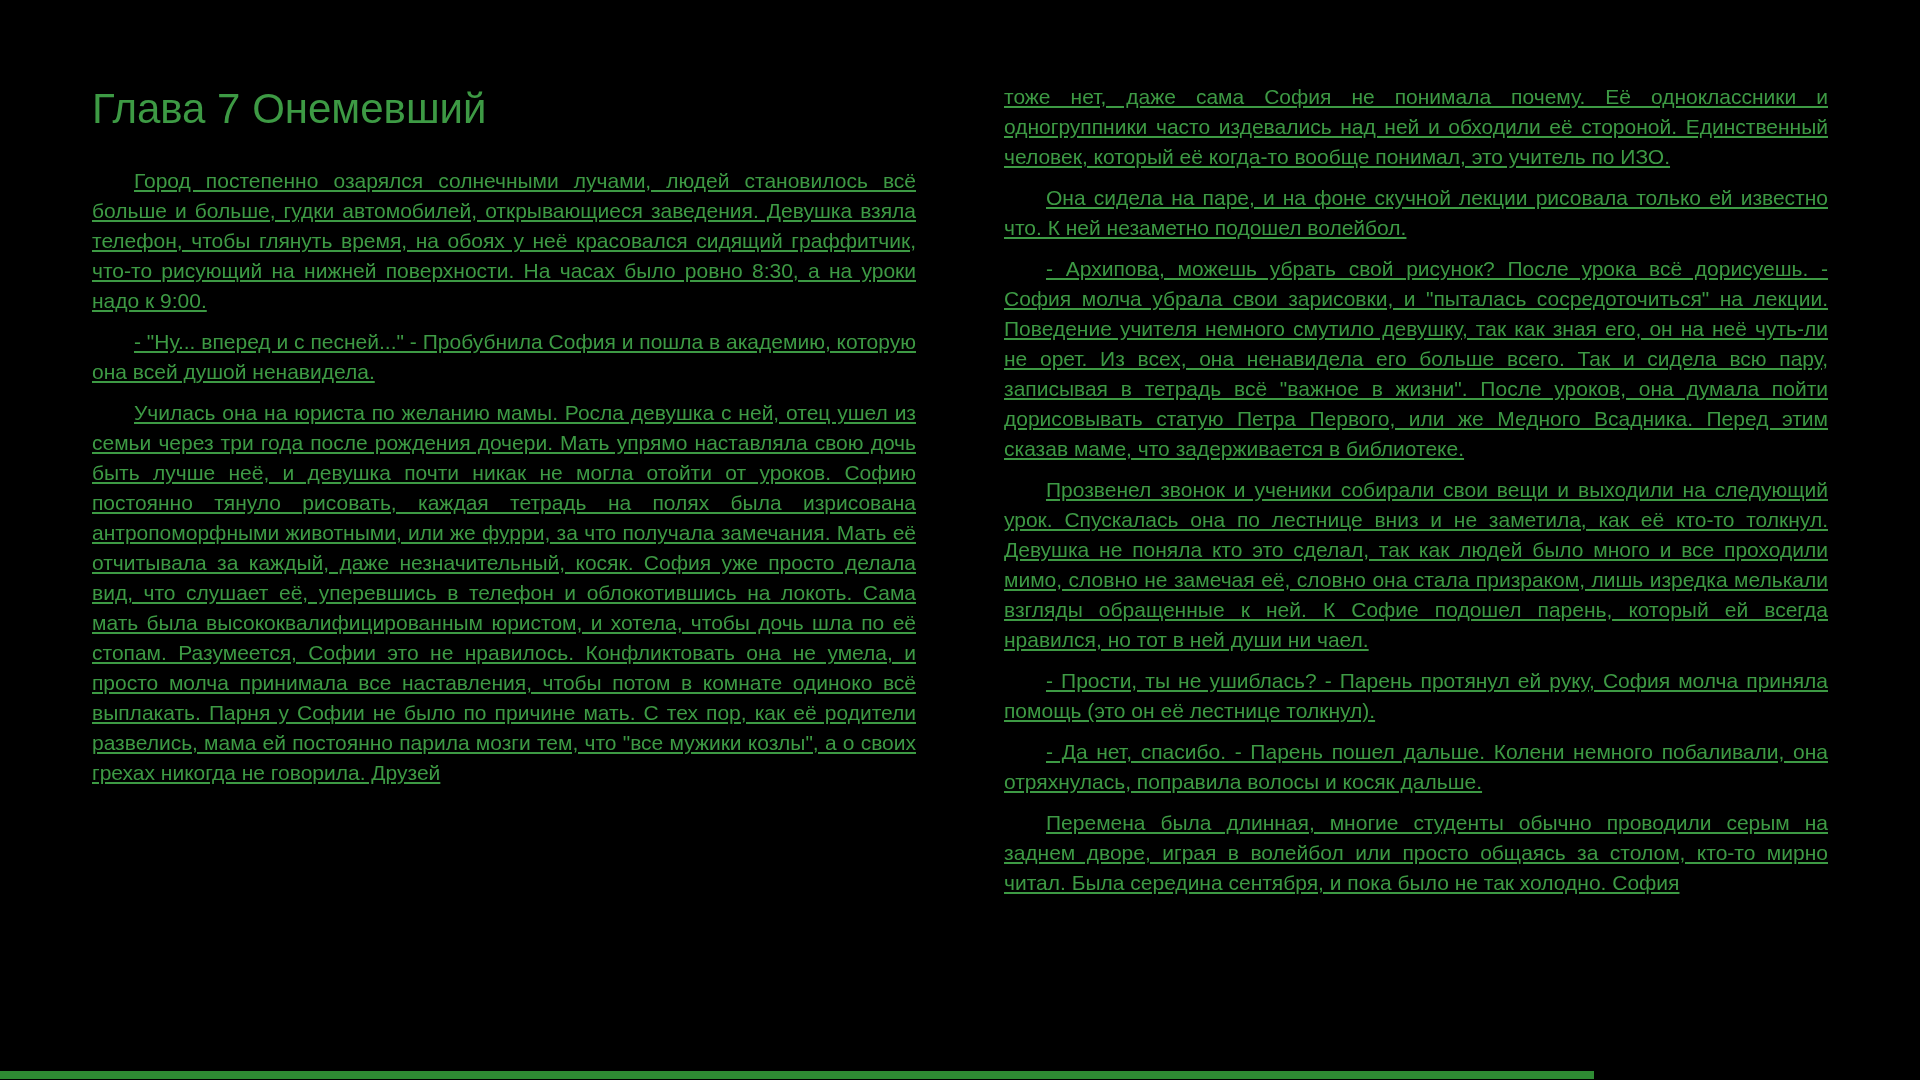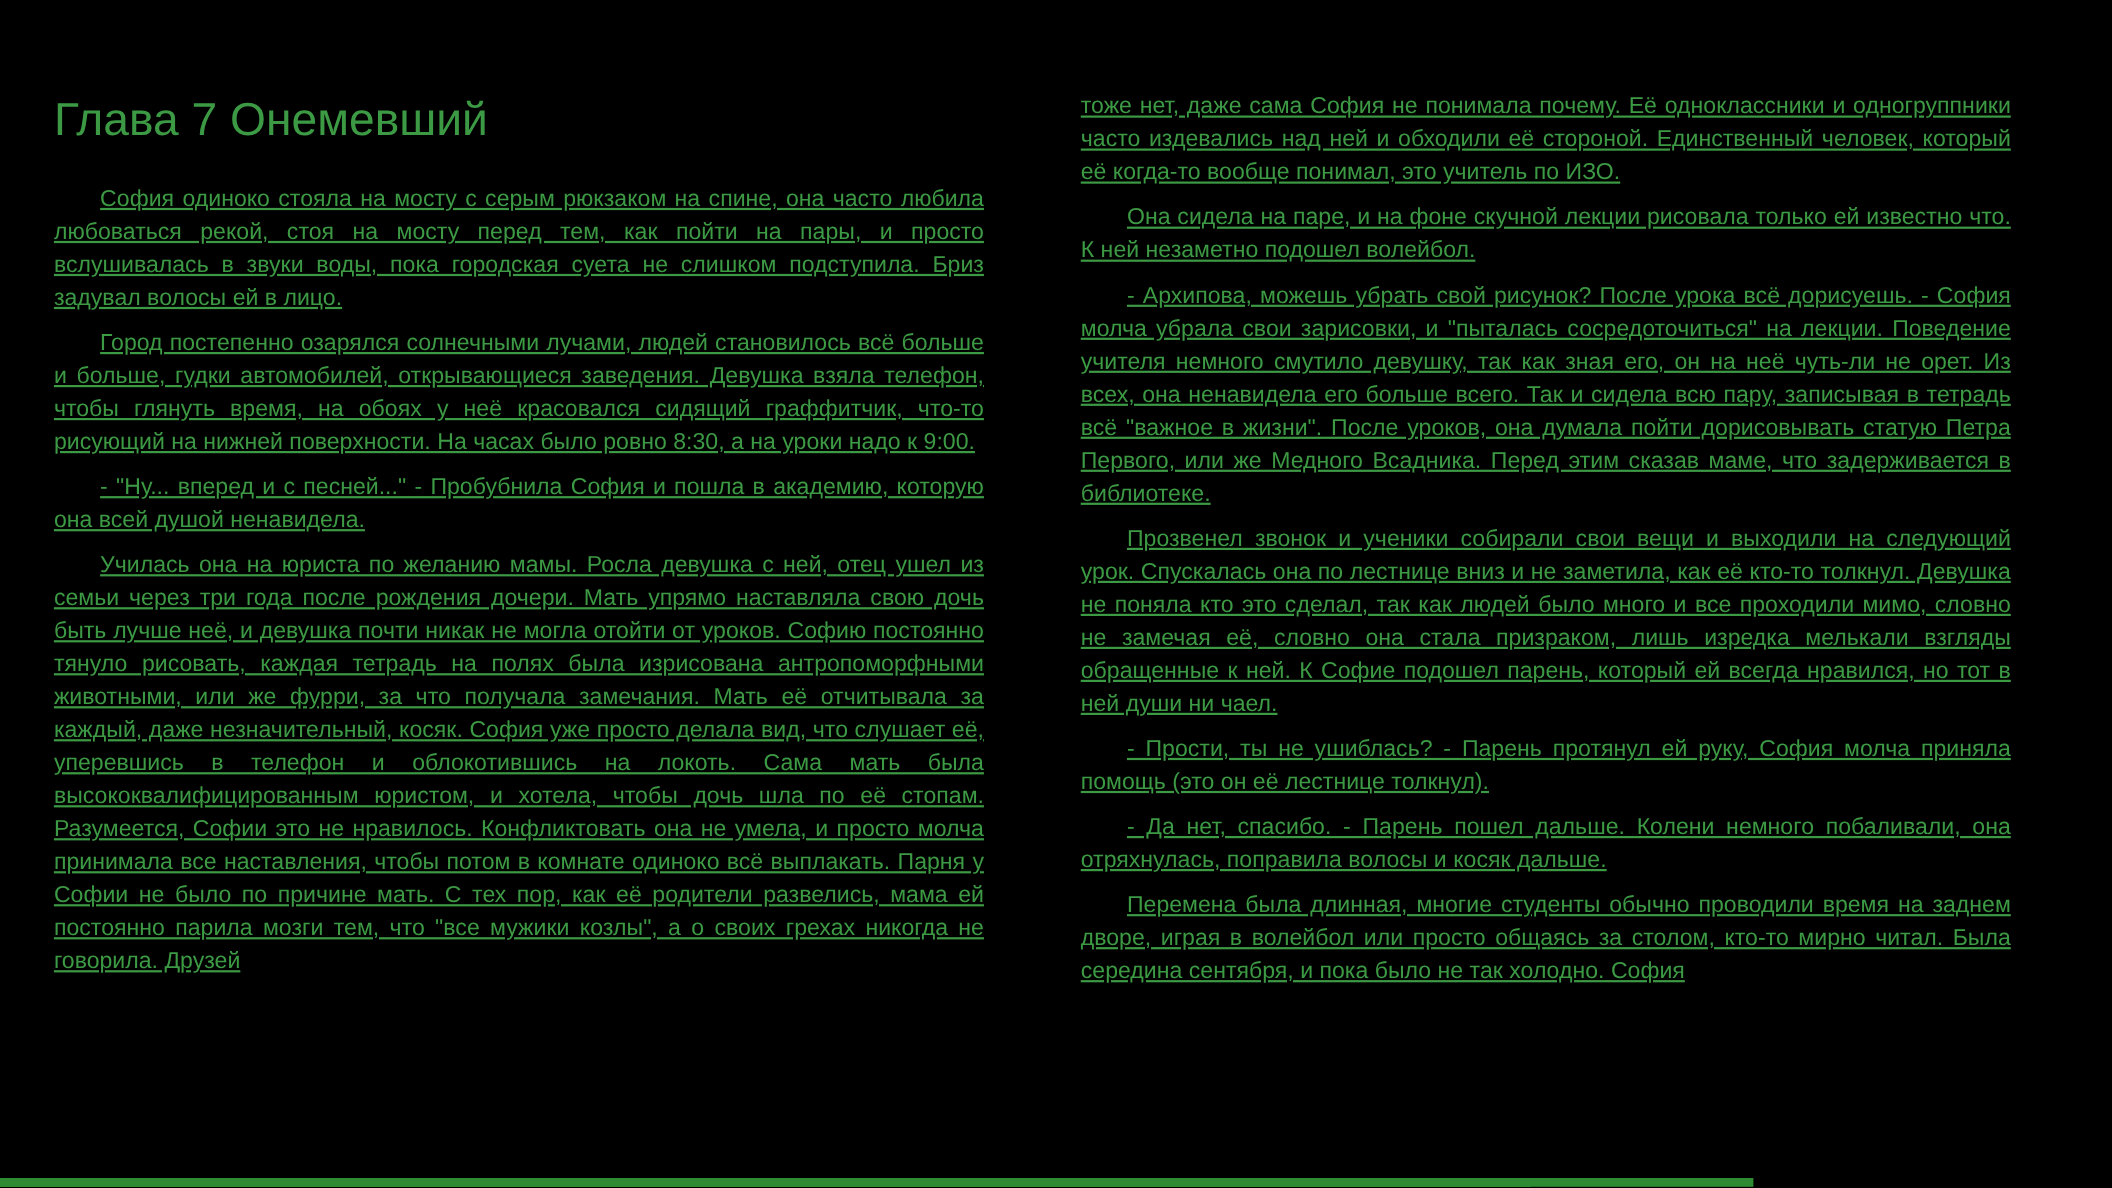--- a/index.html
+++ b/index.html
@@ -9,21 +9,21 @@
   *{margin:0;padding:0;box-sizing:border-box;}
   html,body{
     width:1920px;height:1080px;
     background:#000;
     overflow:hidden;
     font-family:"Liberation Sans","DejaVu Sans",sans-serif;
   }
   .reader-page{
     position:relative;
     width:100%;height:100%;
-    padding:82px 92px 0 49px;
+    padding:82px 92px 0 92px;
     color:var(--text-color);
   }
   .columns{
     display:flex;
     gap:88px;
     align-items:flex-start;
   }
   .text-column{
     flex:1 1 0;
     font-size:21px;
@@ -62,34 +62,33 @@
   }
 </style>
 </head>
 <body style="background: rgb(0, 0, 0);">
 
 <div class="reader-page">
   <div class="columns">
 
     <div class="text-column">
       <h1 class="chapter-title">Глава 7 Онемевший</h1>
-      <p class="para">София одиноко стояла на мосту с серым рюкзаком на спине, она часто любила любоваться рекой, стоя на мосту перед тем, как пойти на пары, и просто вслушивалась в звуки воды, пока городская суета не слишком подступила. Бриз задувал волосы ей в лицо.</p>
       <p class="para">Город постепенно озарялся солнечными лучами, людей становилось всё больше и больше, гудки автомобилей, открывающиеся заведения. Девушка взяла телефон, чтобы глянуть время, на обоях у неё красовался сидящий граффитчик, что-то рисующий на нижней поверхности. На часах было ровно 8:30, а на уроки надо к 9:00.</p>
       <p class="para">- "Ну... вперед и с песней..." - Пробубнила София и пошла в академию, которую она всей душой ненавидела.</p>
       <p class="para">Училась она на юриста по желанию мамы. Росла девушка с ней, отец ушел из семьи через три года после рождения дочери. Мать упрямо наставляла свою дочь быть лучше неё, и девушка почти никак не могла отойти от уроков. Софию постоянно тянуло рисовать, каждая тетрадь на полях была изрисована антропоморфными животными, или же фурри, за что получала замечания. Мать её отчитывала за каждый, даже незначительный, косяк. София уже просто делала вид, что слушает её, уперевшись в телефон и облокотившись на локоть. Сама мать была высококвалифицированным юристом, и хотела, чтобы дочь шла по её стопам. Разумеется, Софии это не нравилось. Конфликтовать она не умела, и просто молча принимала все наставления, чтобы потом в комнате одиноко всё выплакать. Парня у Софии не было по причине мать. С тех пор, как её родители развелись, мама ей постоянно парила мозги тем, что "все мужики козлы", а о своих грехах никогда не говорила. Друзей</p>
     </div>
 
     <div class="text-column">
       <p class="para no-indent">тоже нет, даже сама София не понимала почему. Её одноклассники и одногруппники часто издевались над ней и обходили её стороной. Единственный человек, который её когда-то вообще понимал, это учитель по ИЗО.</p>
       <p class="para">Она сидела на паре, и на фоне скучной лекции рисовала только ей известно что. К ней незаметно подошел волейбол.</p>
       <p class="para">- Архипова, можешь убрать свой рисунок? После урока всё дорисуешь. - София молча убрала свои зарисовки, и "пыталась сосредоточиться" на лекции. Поведение учителя немного смутило девушку, так как зная его, он на неё чуть-ли не орет. Из всех, она ненавидела его больше всего. Так и сидела всю пару, записывая в тетрадь всё "важное в жизни". После уроков, она думала пойти дорисовывать статую Петра Первого, или же Медного Всадника. Перед этим сказав маме, что задерживается в библиотеке.</p>
       <p class="para">Прозвенел звонок и ученики собирали свои вещи и выходили на следующий урок. Спускалась она по лестнице вниз и не заметила, как её кто-то толкнул. Девушка не поняла кто это сделал, так как людей было много и все проходили мимо, словно не замечая её, словно она стала призраком, лишь изредка мелькали взгляды обращенные к ней. К Софие подошел парень, который ей всегда нравился, но тот в ней души ни чаел.</p>
       <p class="para">- Прости, ты не ушиблась? - Парень протянул ей руку, София молча приняла помощь (это он её лестнице толкнул).</p>
       <p class="para">- Да нет, спасибо. - Парень пошел дальше. Колени немного побаливали, она отряхнулась, поправила волосы и косяк дальше.</p>
-      <p class="para">Перемена была длинная, многие студенты обычно проводили время на заднем дворе, играя в волейбол или просто общаясь за столом, кто-то мирно читал. Была середина сентября, и пока было не так холодно. София</p>
+      <p class="para">Перемена была длинная, многие студенты обычно проводили серым на заднем дворе, играя в волейбол или просто общаясь за столом, кто-то мирно читал. Была середина сентября, и пока было не так холодно. София</p>
     </div>
 
   </div>
 
   <div class="progress-track">
     <div class="progress-fill" style="width: 83%;"></div>
   </div>
 </div>
 
 </body></html>

